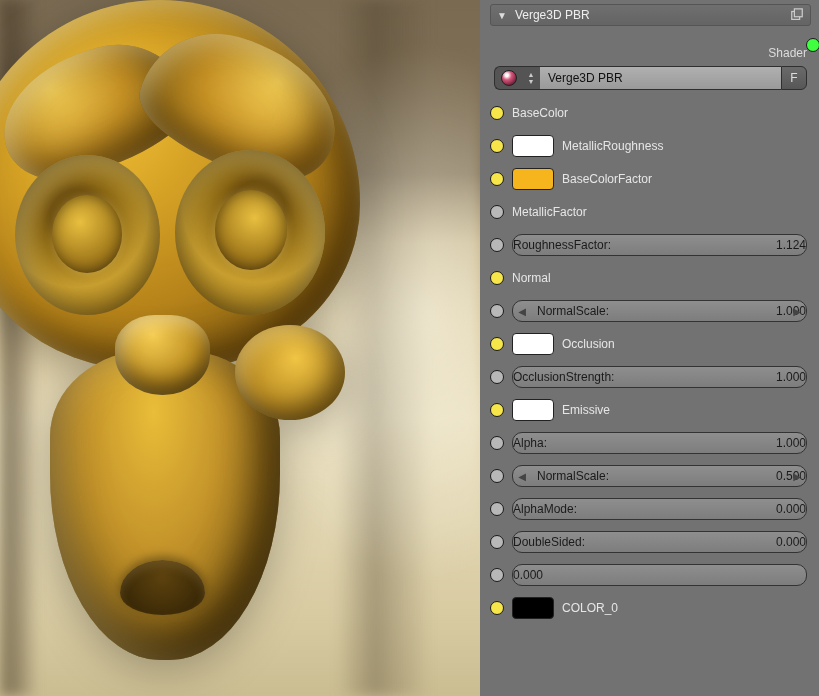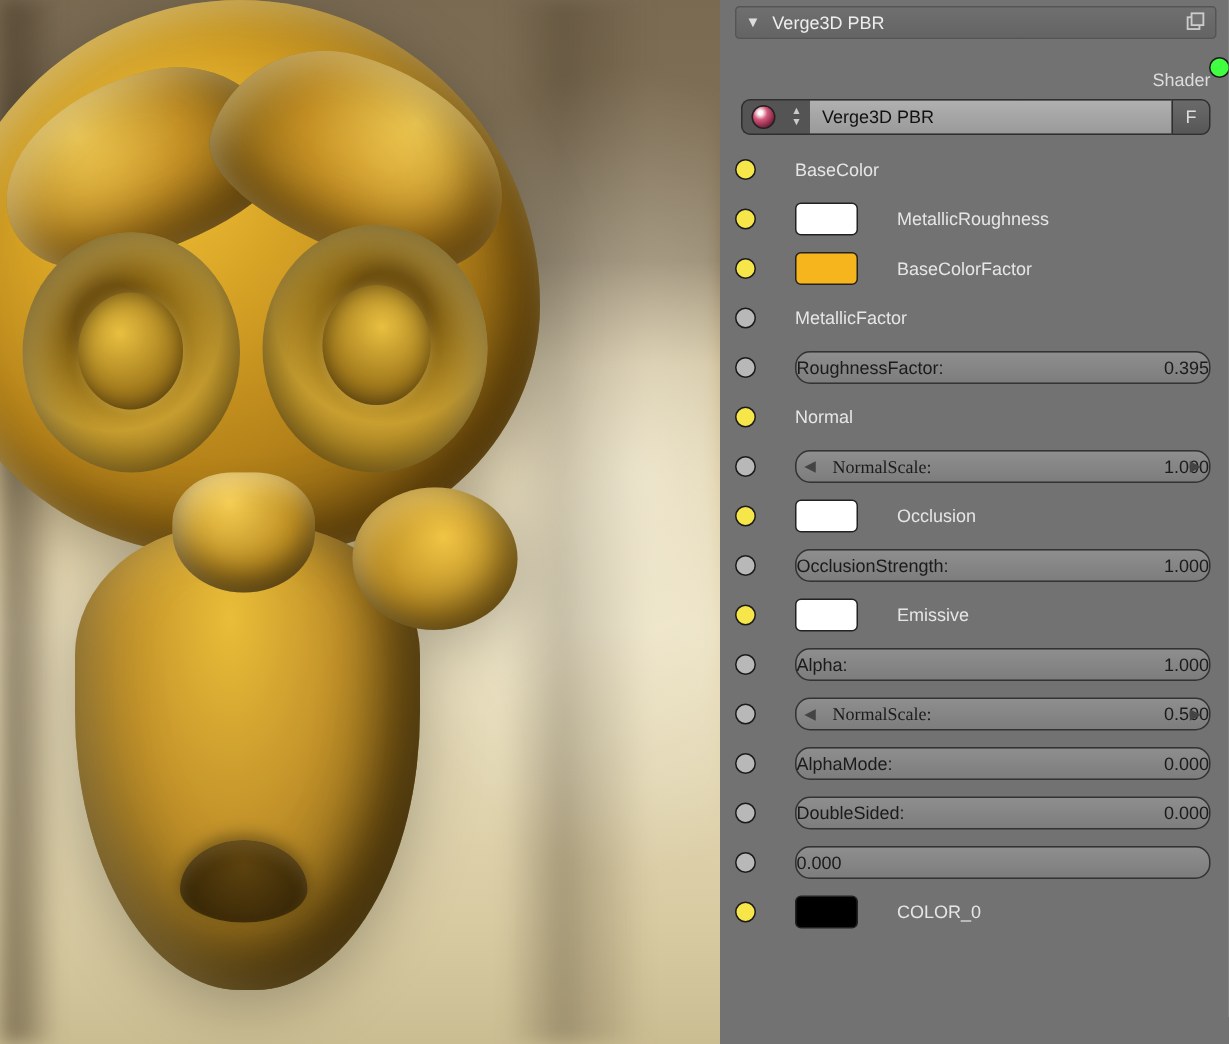--- a/index.html
+++ b/index.html
@@ -130,21 +130,21 @@
     background: linear-gradient(#b0b0b0,#9a9a9a);
     color:#111; padding:4px 8px; display:flex; align-items:center;
   }
   .node-select-row .fbtn {
     width:26px; border:1px solid #2f2f2f; border-radius:0 6px 6px 0;
     background: linear-gradient(#6a6a6a,#575757);
     display:flex; align-items:center; justify-content:center; color:#ddd; cursor:pointer;
   }
 
   .rows { display:flex; flex-direction:column; gap:7px; padding-right:4px; }
-  .prow { display:flex; align-items:center; gap:26px; height:26px; }
+  .prow { display:flex; align-items:center; gap:8px; height:26px; }
   .dot {
     width:14px; height:14px; border-radius:50%;
     border:1px solid #1a1a1a; flex-shrink:0;
     background:#bfbfbf;
   }
   .dot.yellow { background:#f6e64a; }
   .dot.gray   { background:#b8b8b8; }
   .swatch {
     width:42px; height:22px; border:1px solid #222; border-radius:4px; flex-shrink:0;
     cursor:pointer;
@@ -154,21 +154,21 @@
     flex:1; height:22px; border:1px solid #333; border-radius:10px;
     background: linear-gradient(#8e8e8e,#7d7d7d);
     display:flex; align-items:center; padding:0 0;
     color:#111; position:relative; cursor:ew-resize;
   }
   .numfield .nlabel { flex:1; color:#1b1b1b; }
   .numfield .nval { color:#1b1b1b; }
   .numfield .chev { position:absolute; top:0; bottom:0; width:14px; display:flex; align-items:center; justify-content:center; color:#444; font-size:10px; cursor:pointer; }
   .numfield .chev.l { left:2px; }
   .numfield .chev.r { right:2px; }
-  .indent { margin-left:24px;font-family:Liberation Serif, serif; }
+  .indent { margin-left:24px; }
 </style>
 </head>
 <body>
 
 <div class="viewport">
   <div class="monkey">
     <div class="gold head"></div>
     <div class="gold muzzle"></div>
     <div class="gold browL"></div>
     <div class="gold browR"></div>
@@ -233,21 +233,21 @@
 
     <div class="prow">
       <span class="dot gray"></span>
       <span class="label">MetallicFactor</span>
     </div>
 
     <div class="prow">
       <span class="dot gray"></span>
       <div class="numfield nolr">
         <span class="nlabel">RoughnessFactor:</span>
-        <span class="nval">0.395</span>
+        <span class="nval">1.124</span>
       </div>
     </div>
 
     <div class="prow">
       <span class="dot yellow"></span>
       <span class="label">Normal</span>
     </div>
 
     <div class="prow">
       <span class="dot gray"></span>

